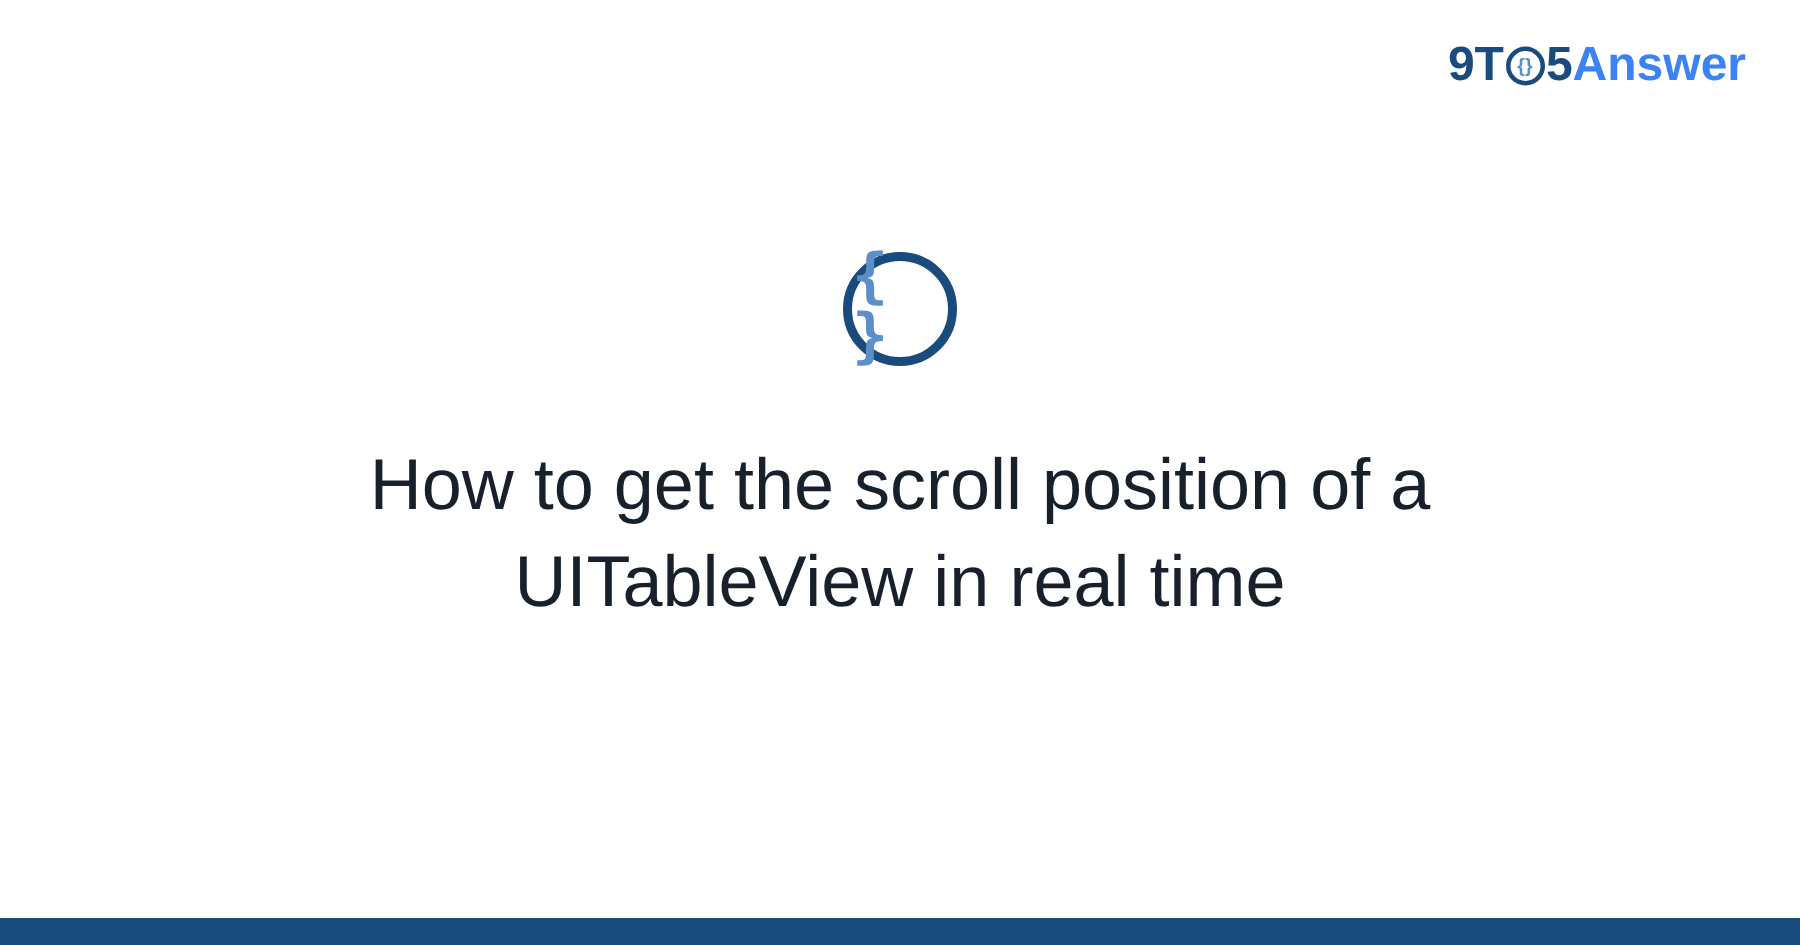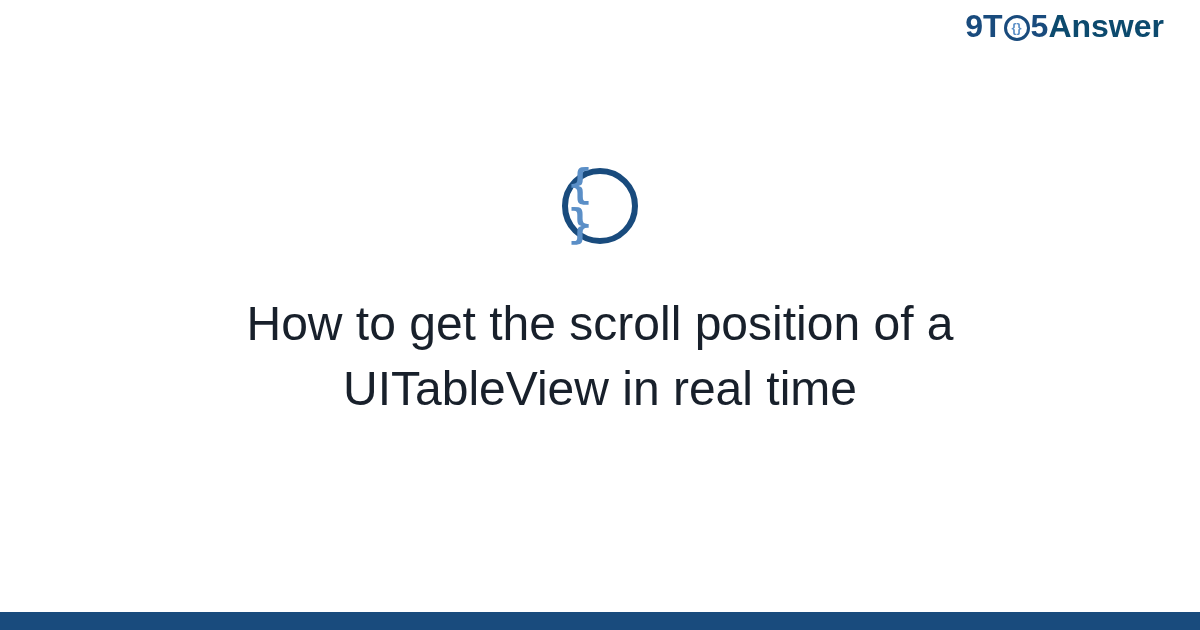--- a/index.html
+++ b/index.html
@@ -10,21 +10,21 @@
     body {
       width: 1200px;
       height: 630px;
       background: #ffffff;
       font-family: -apple-system, BlinkMacSystemFont, "Segoe UI", Helvetica, Arial, sans-serif;
       position: relative;
       overflow: hidden;
     }
     .header {
       position: absolute;
-      top: 8px;
+      top: 24px;
       right: 36px;
       display: flex;
       align-items: center;
       font-size: 32px;
       font-weight: 600;
     }
     .logo-9t {
       color: #194b7d;
       font-weight: 700;
     }
@@ -44,21 +44,21 @@
       font-size: 13px;
       color: #5b8fc7;
       font-weight: 700;
       line-height: 1;
     }
     .logo-5 {
       color: #194b7d;
       font-weight: 700;
     }
     .logo-answer {
-      color: #0c4a6e;
+      color: #3b82f6;
       font-weight: 600;
     }
     .content {
       position: absolute;
       top: 0;
       left: 0;
       width: 100%;
       height: 100%;
       display: flex;
       flex-direction: column;

